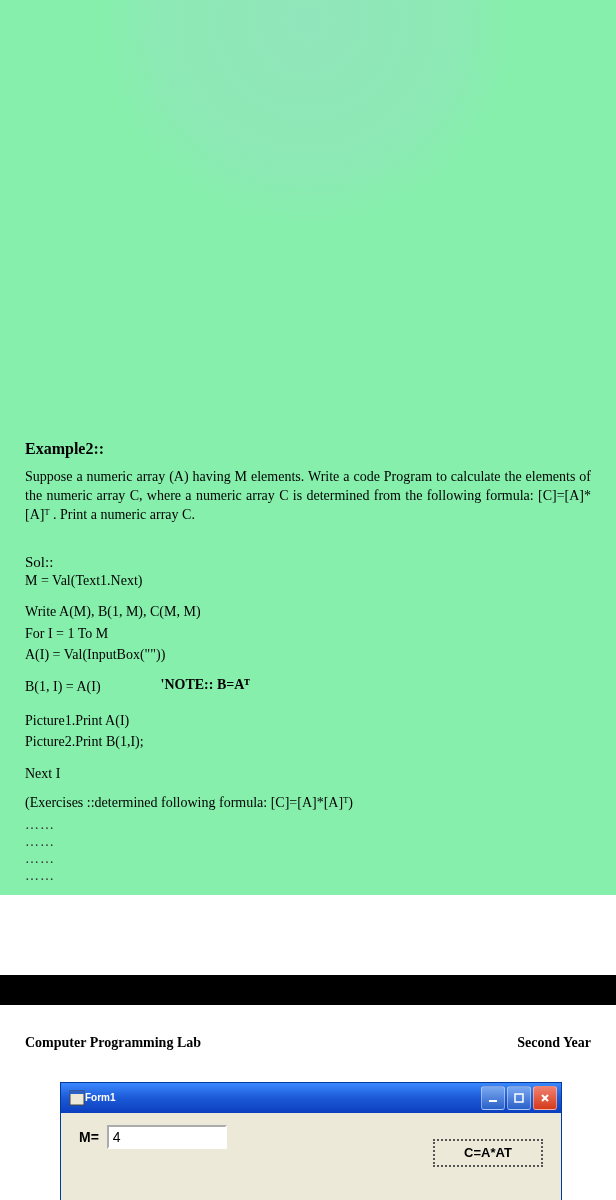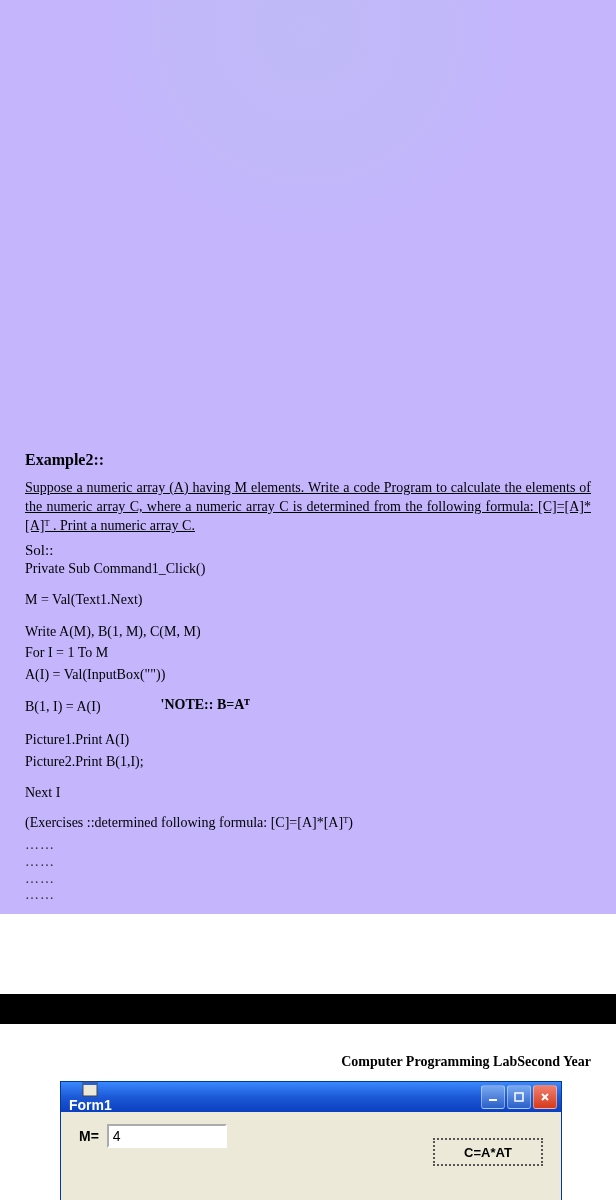--- a/index.html
+++ b/index.html
@@ -4,23 +4,23 @@
 <style>
   body {
     margin: 0;
     padding: 0;
     font-family: "Times New Roman", serif;
     width: 616px;
     background: white;
     color: #000;
   }
   .page-content {
-    padding: 31px 25px 10px 25px;
+    padding: 20px 25px 10px 25px;
     position: relative;
-    background: #c4b5fd;
+    background: #86efac;
   }
   .watermark {
     position: absolute;
     left: 50%;
     top: 40%;
     transform: translate(-50%, -50%);
     width: 420px;
     height: 420px;
     background: radial-gradient(circle, rgba(180,200,230,0.25) 0%, rgba(180,200,230,0.15) 50%, rgba(255,255,255,0) 70%);
     border-radius: 50%;
@@ -33,22 +33,21 @@
   }
   .example-heading {
     font-weight: bold;
     font-size: 16px;
     margin-bottom: 10px;
   }
   .problem-text {
     font-size: 14px;
     text-align: justify;
     line-height: 1.35;
-    margin-bottom: 6px;
-    text-decoration: underline;
+    margin-bottom: 29px;
   }
   .sol-heading {
     font-weight: normal;
     font-size: 15px;
   }
   .code-line {
     font-size: 14px;
     line-height: 1.4;
     margin-bottom: 2px;
   }
@@ -75,24 +74,24 @@
     letter-spacing: 1px;
   }
   .black-bar {
     height: 30px;
     background: #000;
     width: 100%;
   }
   .footer-section {
     padding: 30px 25px 0 25px;
     display: flex;
-    justify-content: flex-end;
-    font-weight: bold;
-    font-size: 14px;
-    margin-bottom: 11px;
+    justify-content: space-between;
+    font-weight: bold;
+    font-size: 14px;
+    margin-bottom: 31px;
   }
   
   .form-window {
     margin: 0 auto 0 60px;
     width: 500px;
     border: 1px solid #003a9c;
     background: #ece9d8;
     box-shadow: 0 0 0 1px #6f9fe8 inset;
   }
   .titlebar {
@@ -103,22 +102,21 @@
     justify-content: space-between;
     padding: 0 4px 0 8px;
   }
   .title-left {
     display: flex;
     align-items: center;
     gap: 0;
     color: #fff;
     font-weight: bold;
     font-family: Tahoma, sans-serif;
-    font-size: 14px;
-    flex-direction: column;
+    font-size: 10px;
   }
   .vb-icon {
     width: 16px;
     height: 16px;
     display: inline-flex;
     align-items: center;
     justify-content: center;
   }
   .vb-icon svg { width: 16px; height: 16px; }
   .window-controls {
@@ -193,23 +191,20 @@
 
 <div class="page-content">
   <div class="watermark"></div>
 
   <div class="example-heading">Example2::</div>
 
   <div class="problem-text">Suppose a numeric array (A) having M elements. Write a code Program to calculate the elements of the numeric array C, where a numeric array C is determined from the following formula: [C]=[A]*[A]ᵀ . Print a numeric array C.</div>
 
   <div class="sol-heading">Sol::</div>
 
-  <div class="code-block">
-    <div class="code-line">Private Sub Command1_Click()</div>
-  </div>
 
   <div class="code-block">
     <div class="code-line">M = Val(Text1.Next)</div>
   </div>
 
   <div class="code-block">
     <div class="code-line">Write A(M), B(1, M), C(M, M)</div>
     <div class="code-line">For I = 1 To M</div>
     <div class="code-line">A(I) = Val(InputBox(""))</div>
   </div>

